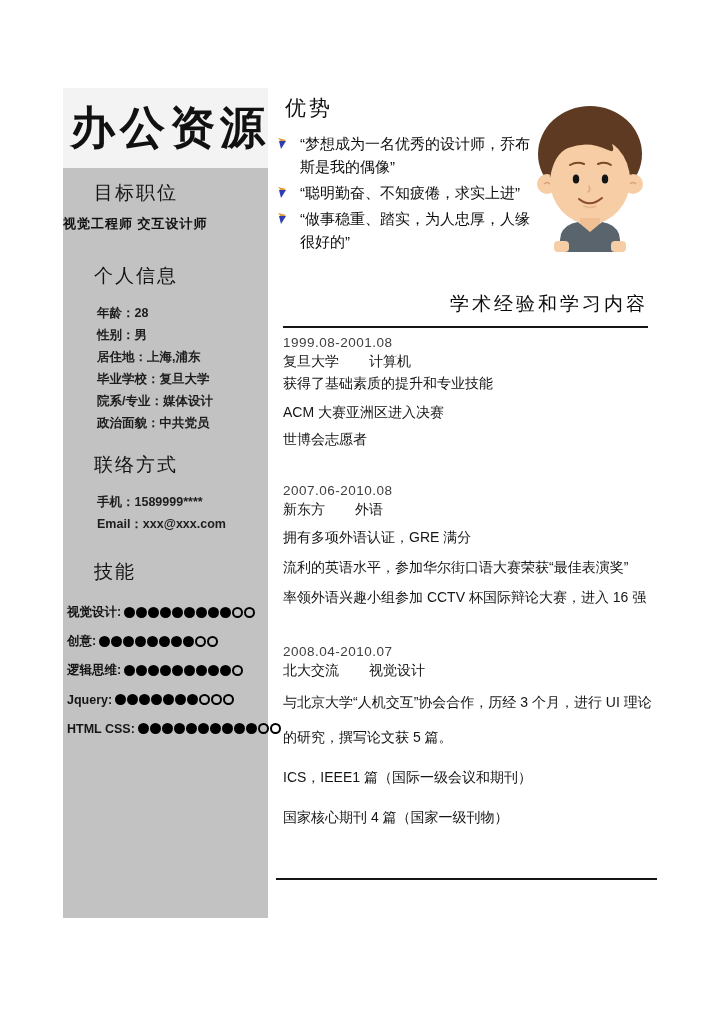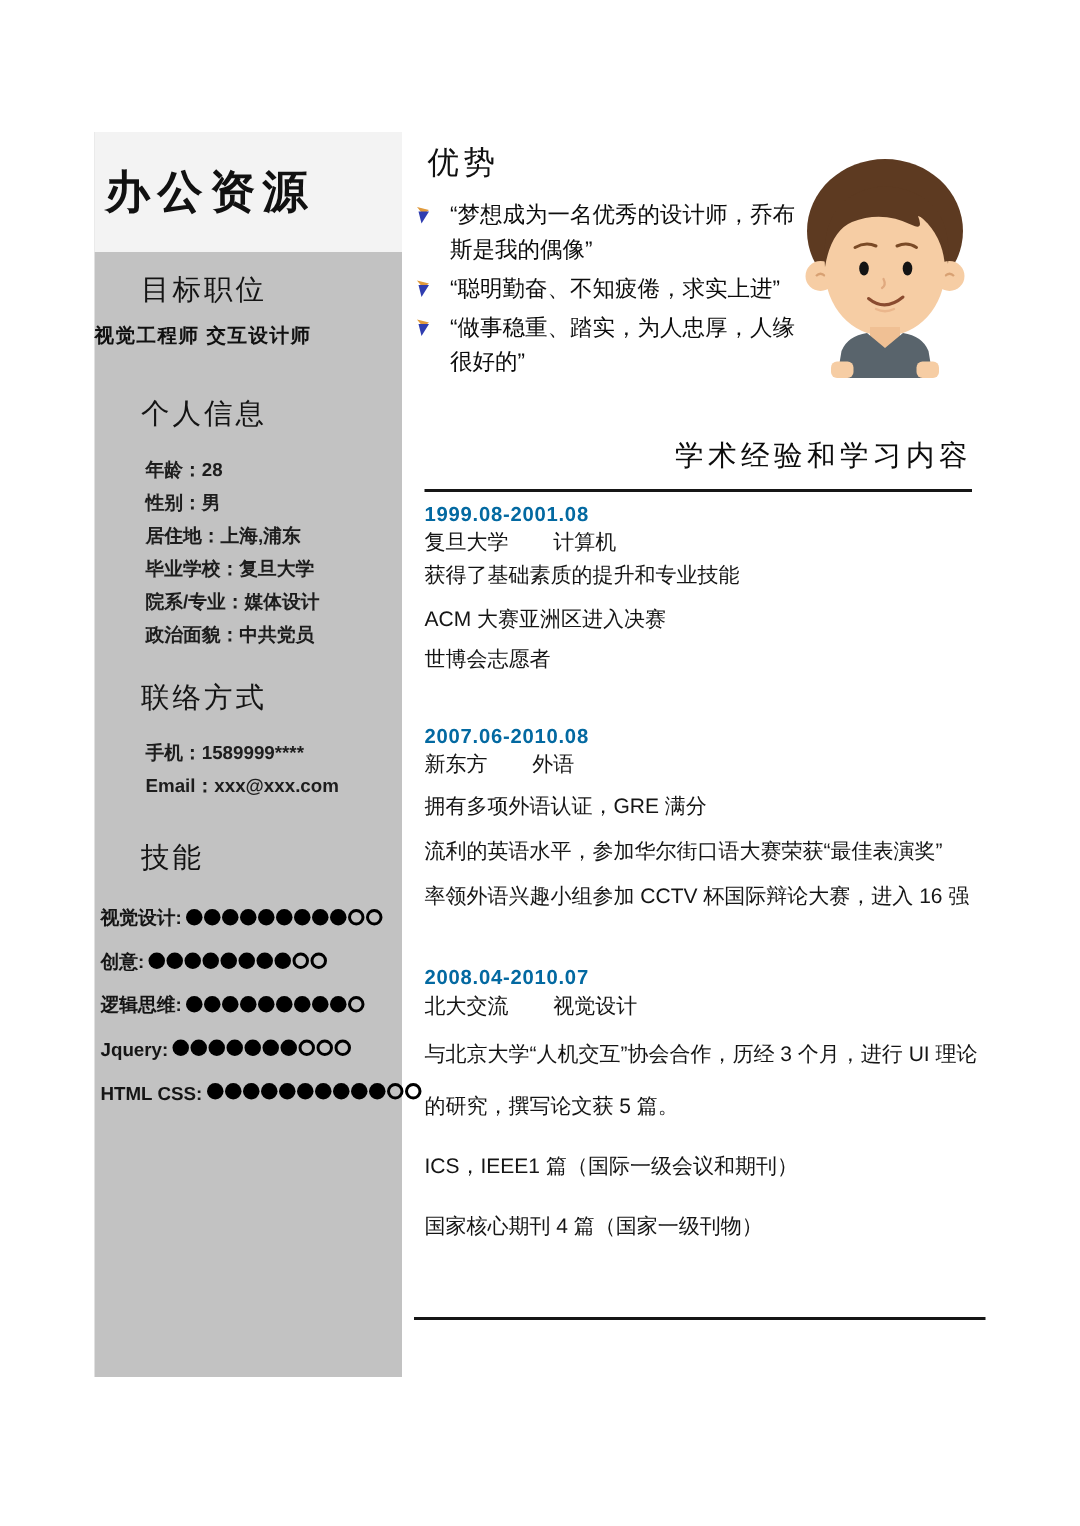--- a/index.html
+++ b/index.html
@@ -20,21 +20,21 @@
   }
   .brand-block {
     position:absolute; left:0; top:0;
     width:205px; height:80px;
     background:#f3f3f3;
     display:flex; align-items:center;
     padding-left:7px;
   }
   .brand {
     font-family:"DejaVu Serif","Liberation Serif",serif;
-    font-size:30px; font-weight:700; color:#111;
+    font-size:45px; font-weight:700; color:#111;
     letter-spacing:5px; white-space:nowrap;
   }
   .side-body { position:absolute; top:80px; left:0; width:205px; }
   .side-h {
     font-size:19px; font-weight:400; color:#141414;
     letter-spacing:2px; padding-left:31px;
   }
   .target-h { margin-top:12px; }
   .target-value {
     font-size:13px; font-weight:700; color:#111;
@@ -78,21 +78,21 @@
     margin-top:38px; text-align:right;
     font-size:19px; letter-spacing:3px; color:#0c0c0c;
     width:365px;
   }
   .academic-rule { width:365px; border-bottom:2px solid #161616; margin-top:9px; }
 
   .section { width:375px; }
   .sec-1 { margin-top:7px; }
   .sec-2 { margin-top:33px; }
   .sec-3 { margin-top:36px; }
-  .period { font-size:13.5px; font-weight:700; color:#0369a1; letter-spacing:0.5px; }
+  .period { font-size:13.5px; font-weight:400; color:#404040; letter-spacing:0.5px; }
   .org-line { font-size:14px; color:#151515; margin-top:3px; }
   .org-line .org { margin-right:26px; }
   .line { font-size:14px; line-height:21px; color:#151515; }
 
   .s1-l0 { margin-top:2px; }
   .s1-l1 { margin-top:11px; }
   .s1-l2 { margin-top:7px; }
   .s1-l3 { margin-top:8px; }
   .s1-l4 { margin-top:6px; }
   .s1-l5 { margin-top:1px; }

